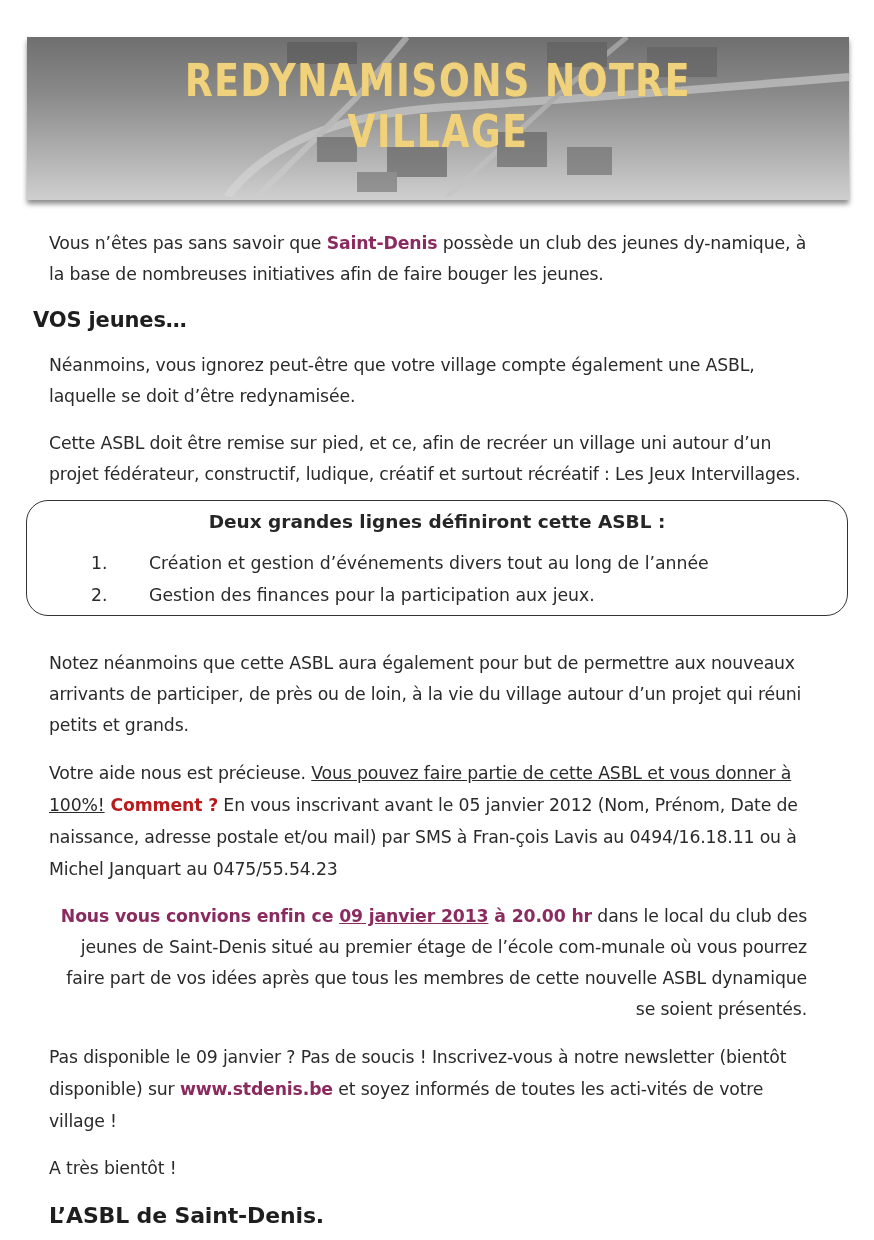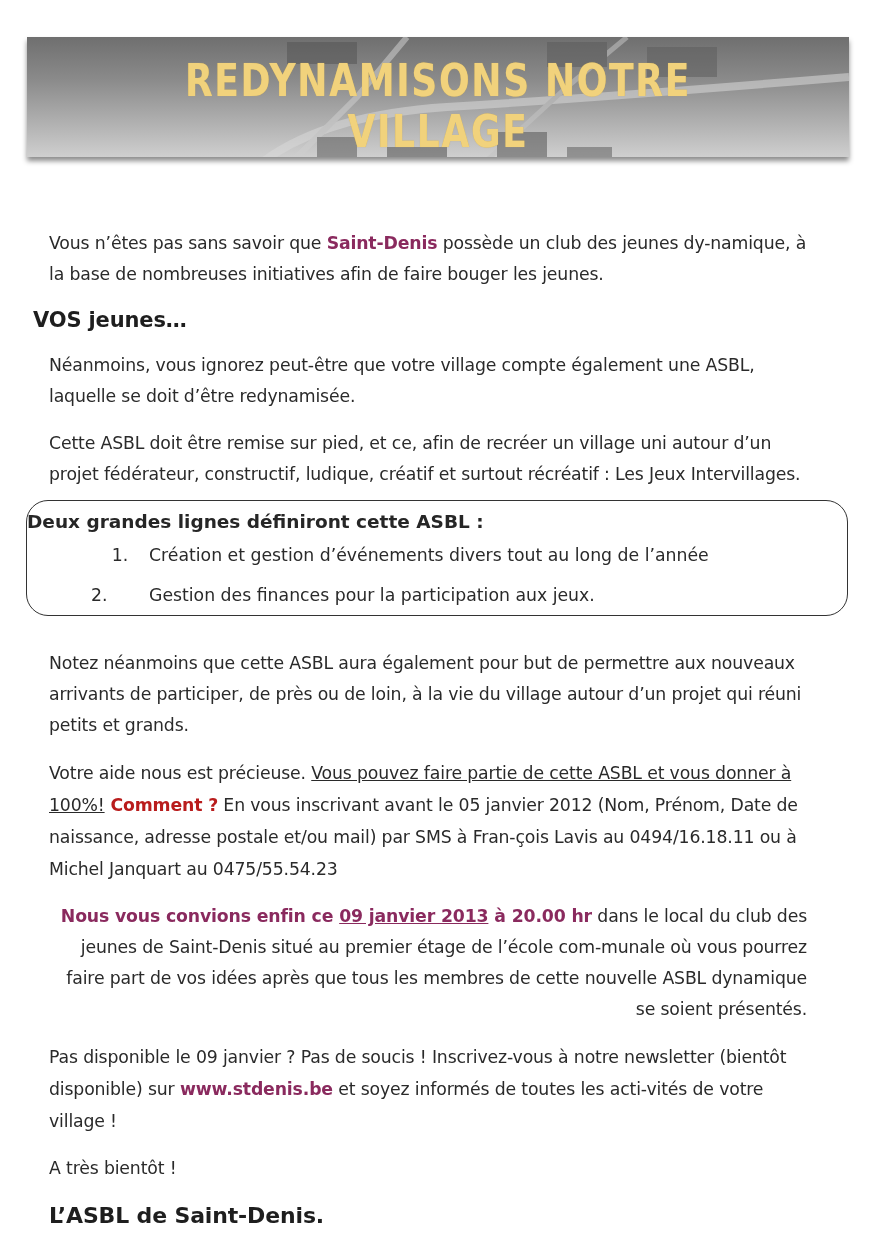--- a/index.html
+++ b/index.html
@@ -1,36 +1,36 @@
 <!DOCTYPE html>
 <html><head>
 <meta charset="utf-8">
 <style>
   html, body { margin: 0; padding: 0; background: #ffffff; }
   body { width: 874px; height: 1240px; position: relative; overflow: hidden;
          font-family: "DejaVu Sans", sans-serif; color: #2a2a2a; }
-  .banner { position: absolute; left: 27px; top: 37px; width: 822px; height: 120px;
+  .banner { position: absolute; left: 27px; top: 37px; width: 822px; height: 163px;
             background: linear-gradient(180deg, #6f6f6f 0%, #8a8a8a 35%, #b4b4b4 75%, #cfcfcf 100%);
             box-shadow: 0 4px 5px rgba(0,0,0,0.45); overflow: hidden; }
   .banner .photo { position: absolute; inset: 0; opacity: 0.55; }
   .banner-title { position: absolute; left: 0; right: 0; top: 18px; text-align: center;
                   font-family: "DejaVu Sans", sans-serif; font-weight: bold; font-size: 44px;
                   color: #f1d27c; letter-spacing: 2px; transform: scaleX(0.82);
                   text-shadow: 0 0 1px #c9a94f; }
   .content { position: absolute; left: 33px; top: 212px; width: 790px; font-size: 17.3px;
              line-height: 31px; letter-spacing: -0.15px; }
   p { margin: 16px; }
   .accent { color: #8a2a5e; font-weight: bold; }
   .heavy { font-weight: bold; color: #b91c1c; }
   .u { text-decoration: underline; }
   .vos { font-size: 21px; font-weight: bold; color: #1e1e1e; line-height: 28px; margin-bottom: 10px; }
   .gap { margin-top: 10px; }
   .box { position: absolute; left: 26px; top: 500px; width: 822px; height: 116px;
          border: 1.3px solid #333; border-radius: 22px; box-sizing: border-box; }
-  .box-title { position: absolute; left: 0; right: 0; top: 10px; 
+  .box-title { position: absolute; left: 0; right: 0; top: 10px; text-align: center;
                font-weight: bold; font-size: 18.5px; color: #262626; }
   .box-item { position: absolute; left: 64px; font-size: 17.3px; }
   .box-item .num { display: inline-block; width: 58px; }
   .signature { font-size: 22px; font-weight: bold; color: #1e1e1e; }
 </style>
 </head>
 <body>
 
 <div class="banner">
   <svg class="photo" width="822" height="160" viewBox="0 0 822 160">
@@ -53,21 +53,21 @@
   <p>
     <span>Vous n’êtes pas sans savoir que </span><span class="accent">Saint-Denis</span><span> possède un club des jeunes dy-namique, à la base de nombreuses initiatives afin de faire bouger les jeunes.</span>
   </p>
   <div class="vos">VOS jeunes…</div>
   <p>Néanmoins, vous ignorez peut-être que votre village compte également une ASBL, laquelle se doit d’être redynamisée.</p>
   <p class="gap">Cette ASBL doit être remise sur pied, et ce, afin de recréer un village uni autour d’un projet fédérateur, constructif, ludique, créatif et surtout récréatif : Les Jeux Intervillages.</p>
 </div>
 
 <div class="box">
   <div class="box-title">Deux grandes lignes définiront cette ASBL :</div>
-  <div class="box-item" style="top:44px;text-align:center;">
+  <div class="box-item" style="top:52px;">
     <span class="num">1.</span><span>Création et gestion d’événements divers tout au long de l’année</span>
   </div>
   <div class="box-item" style="top:84px;">
     <span class="num">2.</span><span>Gestion des finances pour la participation aux jeux.</span>
   </div>
 </div>
 
 <div class="content" style="top:632px;">
   <p>Notez néanmoins que cette ASBL aura également pour but de permettre aux nouveaux arrivants de participer, de près ou de loin, à la vie du village autour d’un projet qui réuni petits et grands.</p>
   <p style="margin-top:3px; line-height:32px;">

